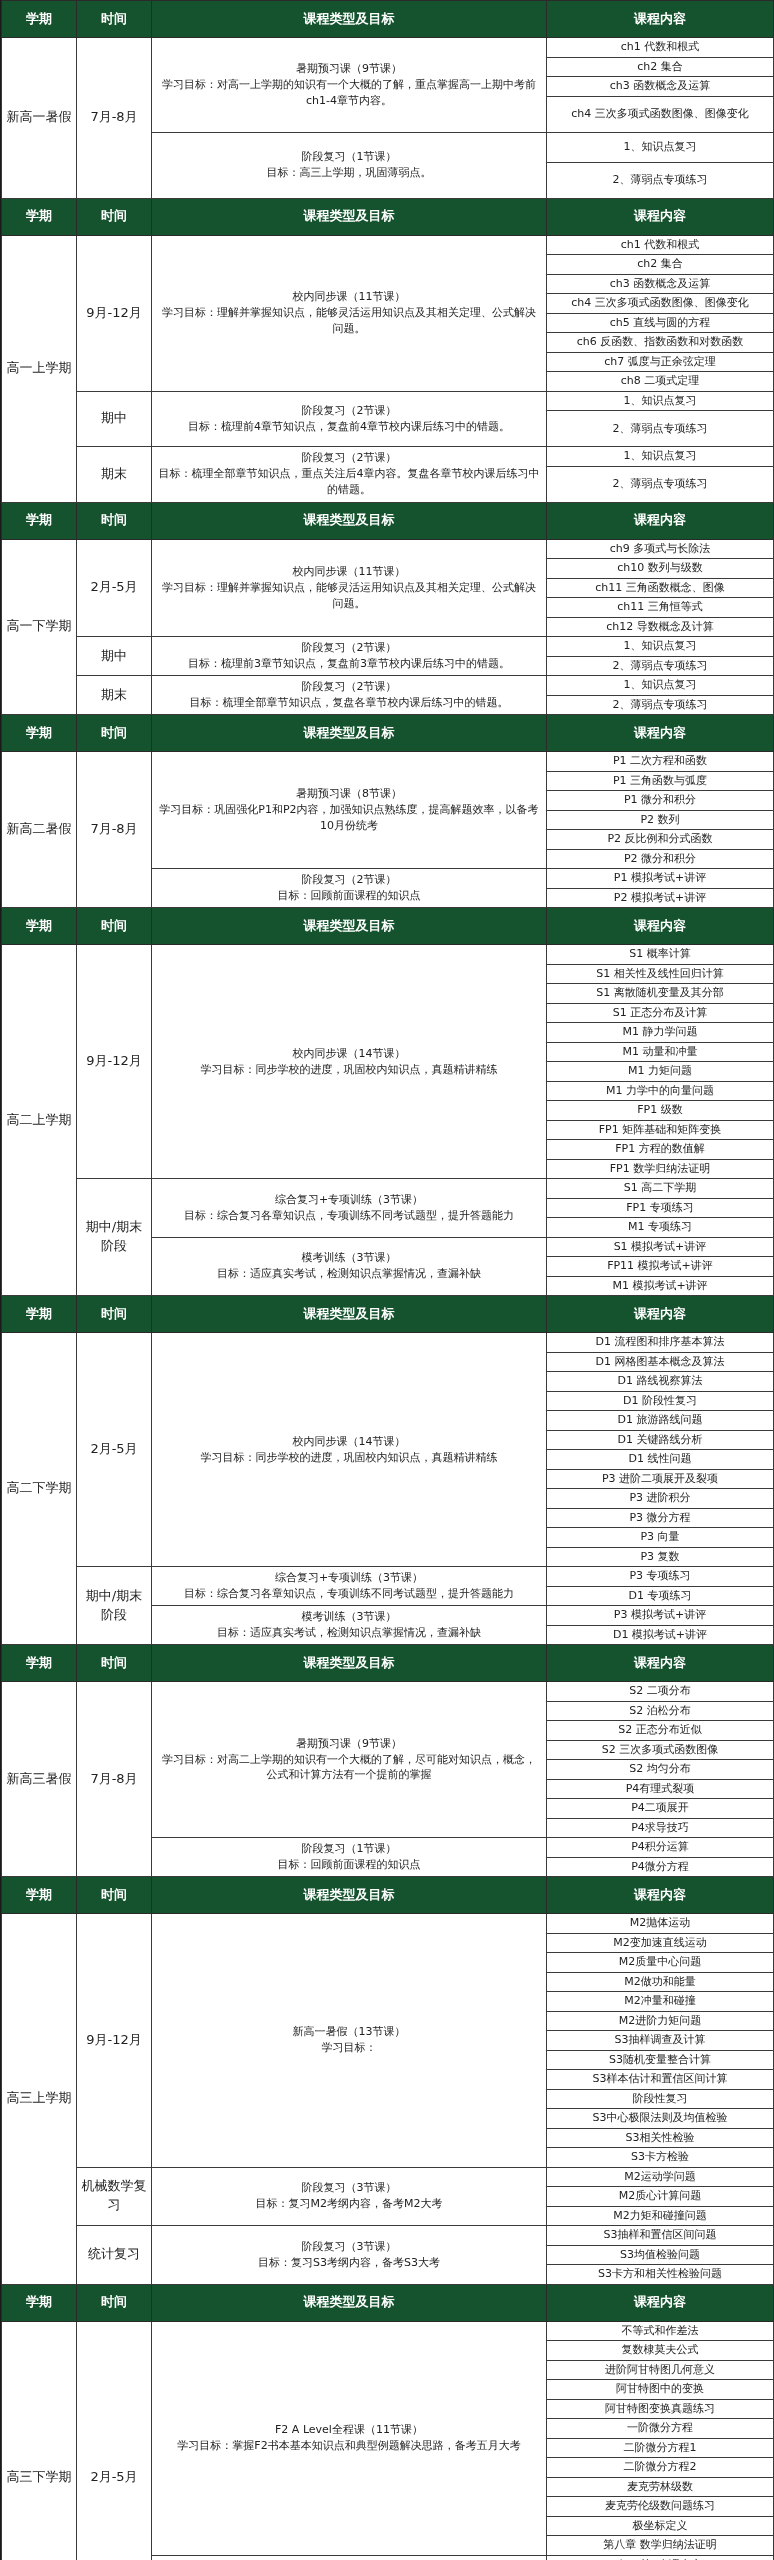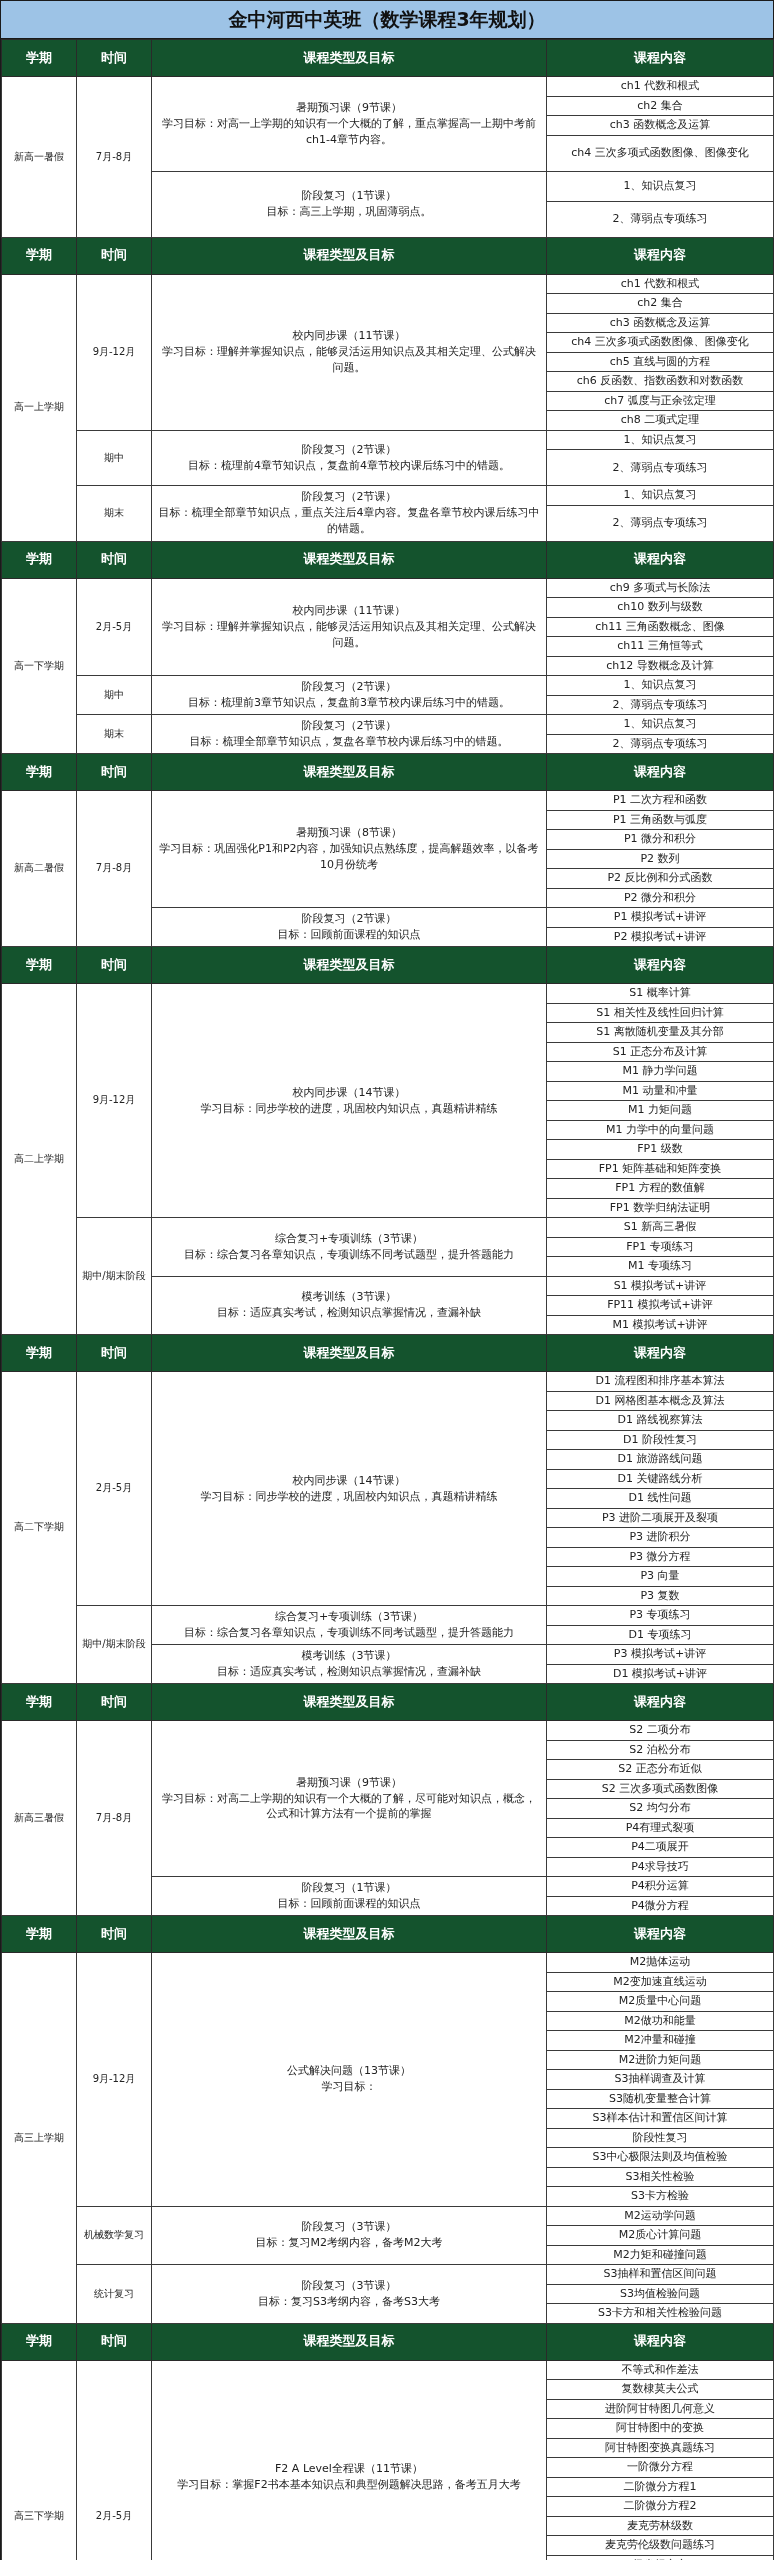--- a/index.html
+++ b/index.html
@@ -11,30 +11,29 @@
     border-bottom: 1px solid #1a1a1a; display: flex; align-items: center; justify-content: center;
     font-size: 19px; font-weight: bold; color: #111;
   }
   table { border-collapse: collapse; width: 772px; table-layout: fixed; }
   col.c1 { width: 75px; } col.c2 { width: 75px; } col.c3 { width: 395px; } col.c4 { width: 227px; }
   td, th { border: 1px solid #3a3a3a; text-align: center; vertical-align: middle; font-size: 11px; line-height: 1.45; padding: 0 3px; }
   th { background: #14532d; color: #ffffff; font-weight: bold; font-size: 13px; height: 37px; border-color: #2a2a2a; }
   td.content { height: 19.5px; font-size: 11px; padding: 0 2px; white-space: nowrap; }
   td.content.tall { height: 36px; }
   td.content.mid { height: 30px; }
-  td.term, td.time { font-size: 10px; }
+  td.term, td.time { font-size: 13px; }
   td.goal { font-size: 11px; padding: 0 6px; }
   .goal .course-name { display: block; }
   .goal .course-goal { display: block; }
 </style>
 </head>
 <body>
 
 <div id="sheet">
-  <div class="title-row">金中河西中英班（数学课程3年规划）</div>
   <table>
     <colgroup>
         <col class="c1">
         <col class="c2">
         <col class="c3">
         <col class="c4">
       </colgroup>
     <tbody id="tbody">
         <tr>
           <th>学期</th>
@@ -264,21 +263,21 @@
         </tr>
         <tr>
           <td class="content">FP1 数学归纳法证明</td>
         </tr>
         <tr>
           <td class="time" rowspan="6">期中/期末阶段</td>
           <td class="goal" rowspan="3">
             <span class="course-name">综合复习+专项训练（3节课）</span>
             <span class="course-goal">目标：综合复习各章知识点，专项训练不同考试题型，提升答题能力</span>
           </td>
-          <td class="content">S1 新高三暑假</td>
+          <td class="content">S1 高二下学期</td>
         </tr>
         <tr>
           <td class="content">FP1 专项练习</td>
         </tr>
         <tr>
           <td class="content">M1 专项练习</td>
         </tr>
         <tr>
           <td class="goal" rowspan="3">
             <span class="course-name">模考训练（3节课）</span>
@@ -410,21 +409,21 @@
         <tr>
           <th>学期</th>
           <th>时间</th>
           <th>课程类型及目标</th>
           <th>课程内容</th>
         </tr>
         <tr>
           <td class="term" rowspan="19">高三上学期</td>
           <td class="time" rowspan="13">9月-12月</td>
           <td class="goal" rowspan="13">
-            <span class="course-name">公式解决问题（13节课）</span>
+            <span class="course-name">新高一暑假（13节课）</span>
             <span class="course-goal">学习目标：</span>
           </td>
           <td class="content">M2抛体运动</td>
         </tr>
         <tr>
           <td class="content">M2变加速直线运动</td>
         </tr>
         <tr>
           <td class="content">M2质量中心问题</td>
         </tr>

